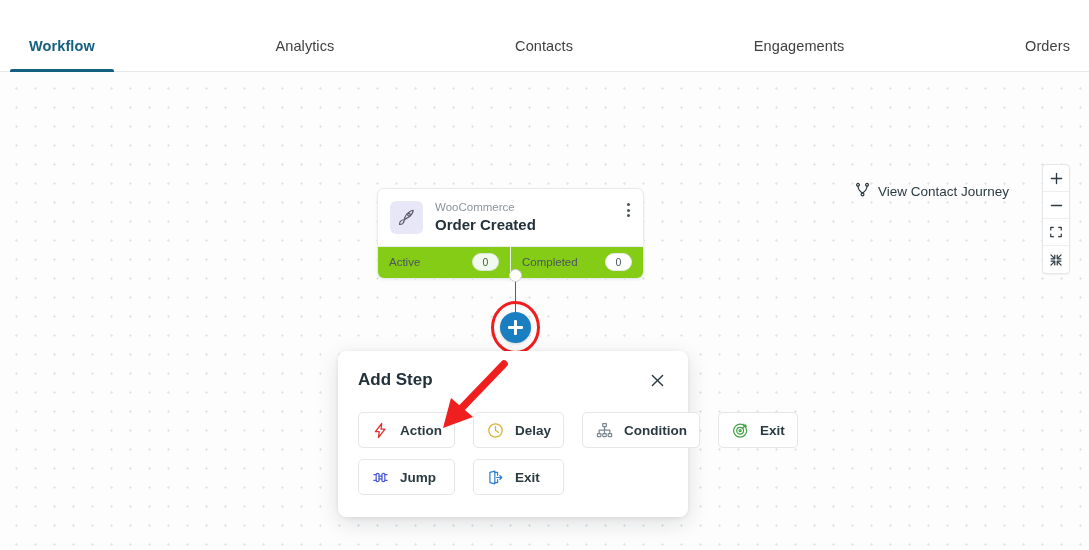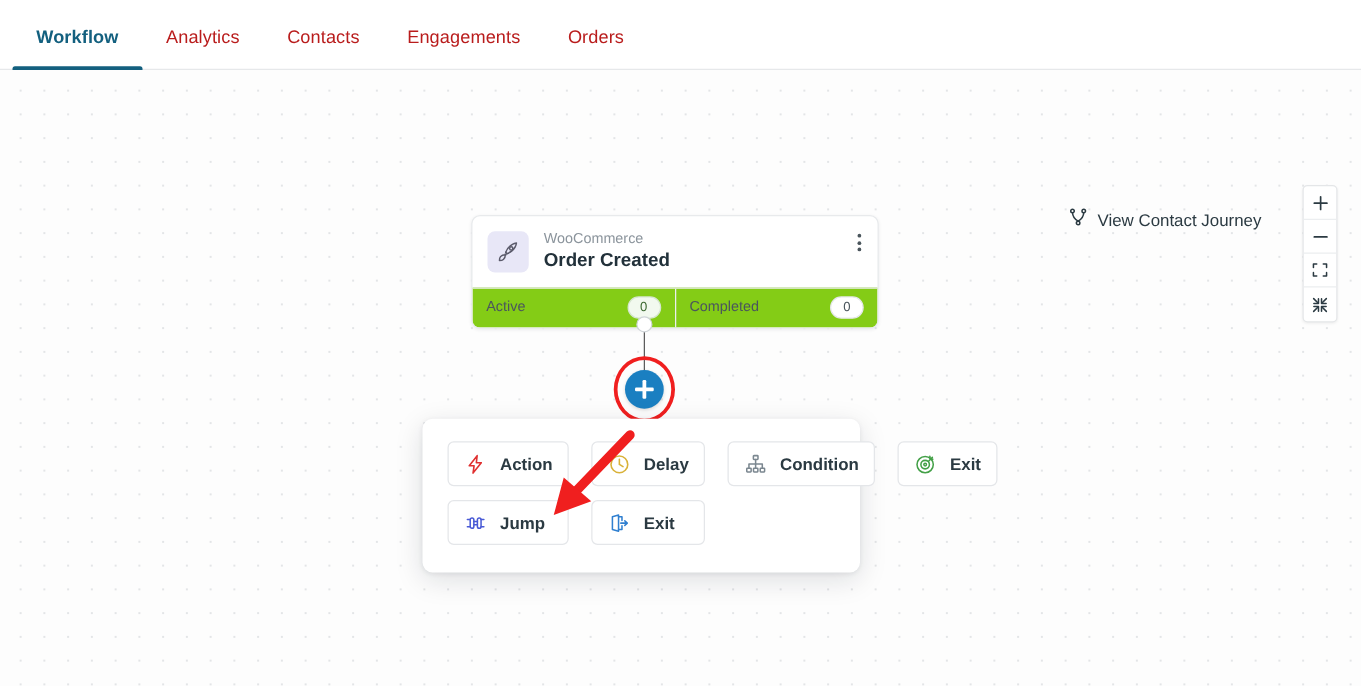--- a/index.html
+++ b/index.html
@@ -7,32 +7,33 @@
     margin: 0; padding: 0;
     width: 1089px; height: 550px;
     font-family: "Liberation Sans", sans-serif;
     background: #ffffff;
     overflow: hidden;
   }
 
   
   .tabbar {
     position: relative;
-    height: 56px;
+    height: 72px;
     background: #ffffff;
     border-bottom: 1px solid #e6e8ea;
     display: flex;
     align-items: flex-end;
     padding-left: 10px;
+    justify-content: space-between;
   }
   .tab {
     position: relative;
     padding: 0 19px 17px 19px;
     font-size: 14.5px;
-    color: #b91c1c;
+    color: #404040;
     cursor: pointer;
     white-space: nowrap;
     letter-spacing: .1px;
   }
   .tab.active {
     color: #13607f;
     font-weight: bold;
   }
   .tab.active::after {
     content: "";
@@ -89,21 +90,21 @@
     justify-content: center;
     cursor: pointer;
     border-bottom: 1px solid #eceef0;
   }
   .zoombtn:last-child { border-bottom: none; }
 
   
   .node {
     position: absolute;
     left: 377px; top: 116px;
-    width: 326px;
+    width: 267px;
     background: #ffffff;
     border: 1px solid #e8eaec;
     border-radius: 7px;
     box-shadow: 0 1px 3px rgba(16,24,40,.07);
     overflow: hidden;
   }
   .node-body {
     display: flex;
     align-items: center;
     padding: 11px 12px 12px 12px;
@@ -368,20 +369,28 @@
       </div>
     </div>
   </div>
 
   <div class="conn-line"></div>
   <div class="conn-dot"></div>
   <div class="plus-btn"></div>
   <div class="highlight-ring"></div>
 
   <div class="panel">
+    <div class="panel-head">
+      <div class="panel-title">Add Step</div>
+      <div class="panel-close">
+        <svg width="17" height="17" viewBox="0 0 18 18" stroke="#2b3a42" stroke-width="1.5" stroke-linecap="round">
+          <path d="M3.6 3.6l10.8 10.8M14.4 3.6L3.6 14.4"></path>
+        </svg>
+      </div>
+    </div>
 
     <div class="grid">
 
       <div class="opt">
         <span class="opt-icon">
           <svg width="17" height="17" viewBox="0 0 18 18" fill="none" stroke="#e03131" stroke-width="1.35" stroke-linejoin="round" stroke-linecap="round">
             <path d="M10.3 1.6L3.6 10.2h4.1l-.9 6.2 7-8.8h-4.2z"></path>
           </svg>
         </span>
         <span class="opt-label">Action</span>

